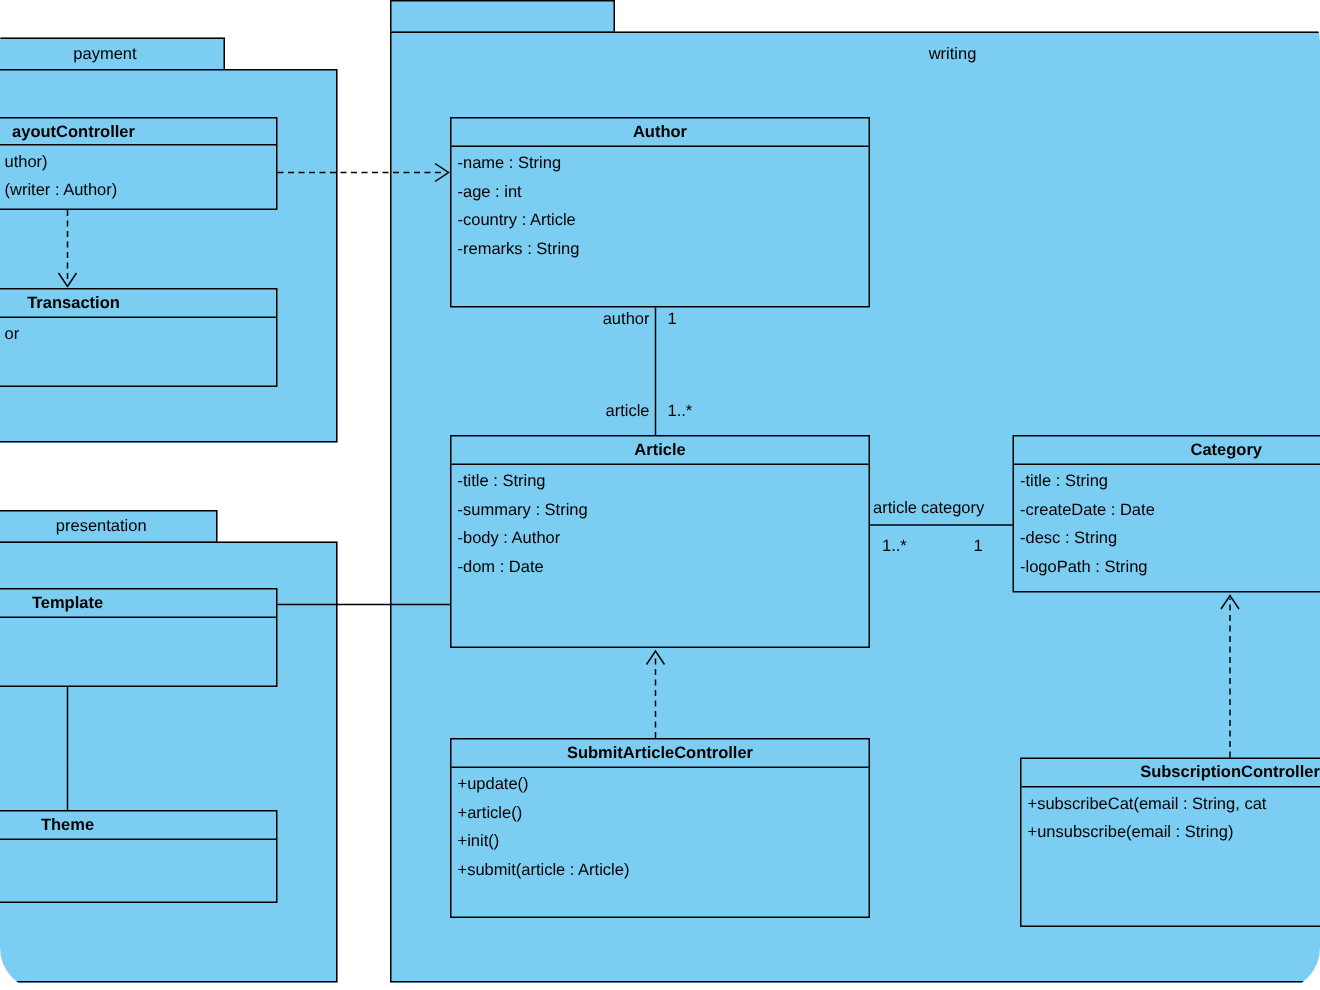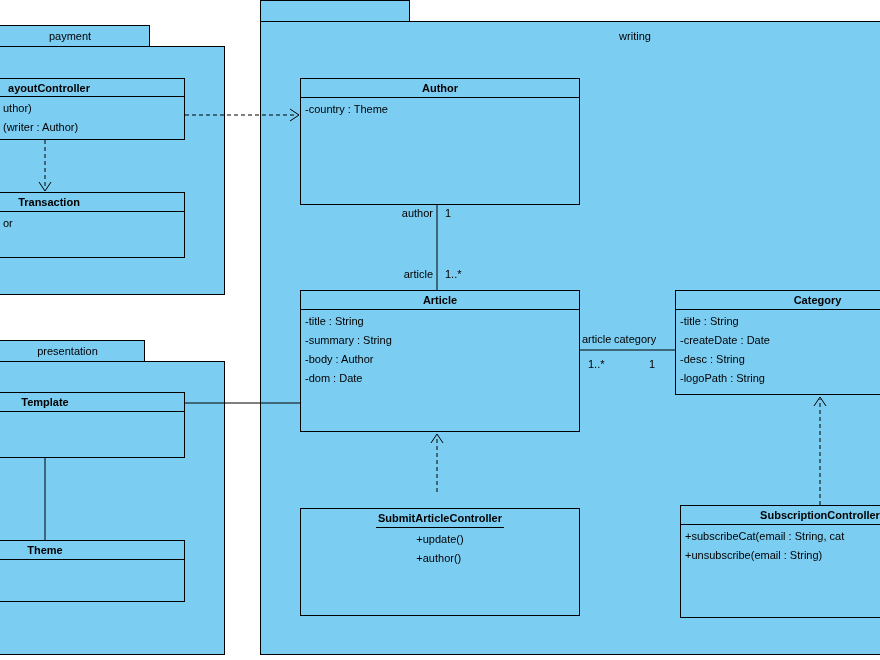--- a/index.html
+++ b/index.html
@@ -1,19 +1,19 @@
 <!DOCTYPE html>
 <html><head>
 <meta charset="utf-8">
 <style>
   * { margin: 0; padding: 0; box-sizing: border-box; }
   html, body { background: #ffffff; font-family: "Liberation Sans", sans-serif; }
   #canvas {
     position: relative; width: 880px; height: 660px;
-    overflow: hidden; background: #ffffff;
+    overflow: hidden; background: #ffffff; border-radius: 28px;
   }
   .pkg-tab, .pkg-body {
     position: absolute; background: #7CCDF2; border: 1px solid #000;
   }
   .pkg-label {
     position: absolute; font-size: 11px; color: #000; text-align: center;
   }
   .uml-class {
     position: absolute; background: #7CCDF2; border: 1px solid #000;
     font-size: 11px; color: #000; z-index: 2; display: flex; flex-direction: column;
@@ -61,21 +61,24 @@
   <div class="uml-class cut-left" style="left:-87px; top:192px; width:272px; height:66px;">
     <div class="cls-title">Transaction</div>
     <div class="cls-body">
       <div class="cls-line">or</div>
     </div>
   </div>
 
   <div class="uml-class" style="left:300px; top:78px; width:280px; height:127px;">
     <div class="cls-title">Author</div>
     <div class="cls-body">
-      <div class="cls-line">-country : Theme</div>
+      <div class="cls-line">-name : String</div>
+      <div class="cls-line">-age : int</div>
+      <div class="cls-line">-country : Article</div>
+      <div class="cls-line">-remarks : String</div>
     </div>
   </div>
 
   <div class="uml-class" style="left:300px; top:290px; width:280px; height:142px;">
     <div class="cls-title">Article</div>
     <div class="cls-body">
       <div class="cls-line">-title : String</div>
       <div class="cls-line">-summary : String</div>
       <div class="cls-line">-body : Author</div>
       <div class="cls-line">-dom : Date</div>
@@ -85,25 +88,27 @@
   <div class="uml-class" style="left:675px; top:290px; width:285px; height:105px;">
     <div class="cls-title">Category</div>
     <div class="cls-body">
       <div class="cls-line">-title : String</div>
       <div class="cls-line">-createDate : Date</div>
       <div class="cls-line">-desc : String</div>
       <div class="cls-line">-logoPath : String</div>
     </div>
   </div>
 
-  <div class="uml-class" style="left:300px; top:508px; width:280px; height:108px;align-items:center;">
+  <div class="uml-class" style="left:300px; top:492px; width:280px; height:120px;">
     <div class="cls-title">SubmitArticleController</div>
     <div class="cls-body">
       <div class="cls-line">+update()</div>
-      <div class="cls-line">+author()</div>
+      <div class="cls-line">+article()</div>
+      <div class="cls-line">+init()</div>
+      <div class="cls-line">+submit(article : Article)</div>
     </div>
   </div>
 
   <div class="uml-class" style="left:680px; top:505px; width:280px; height:113px;">
     <div class="cls-title">SubscriptionController</div>
     <div class="cls-body">
       <div class="cls-line">+subscribeCat(email : String, cat</div>
       <div class="cls-line">+unsubscribe(email : String)</div>
     </div>
   </div>

